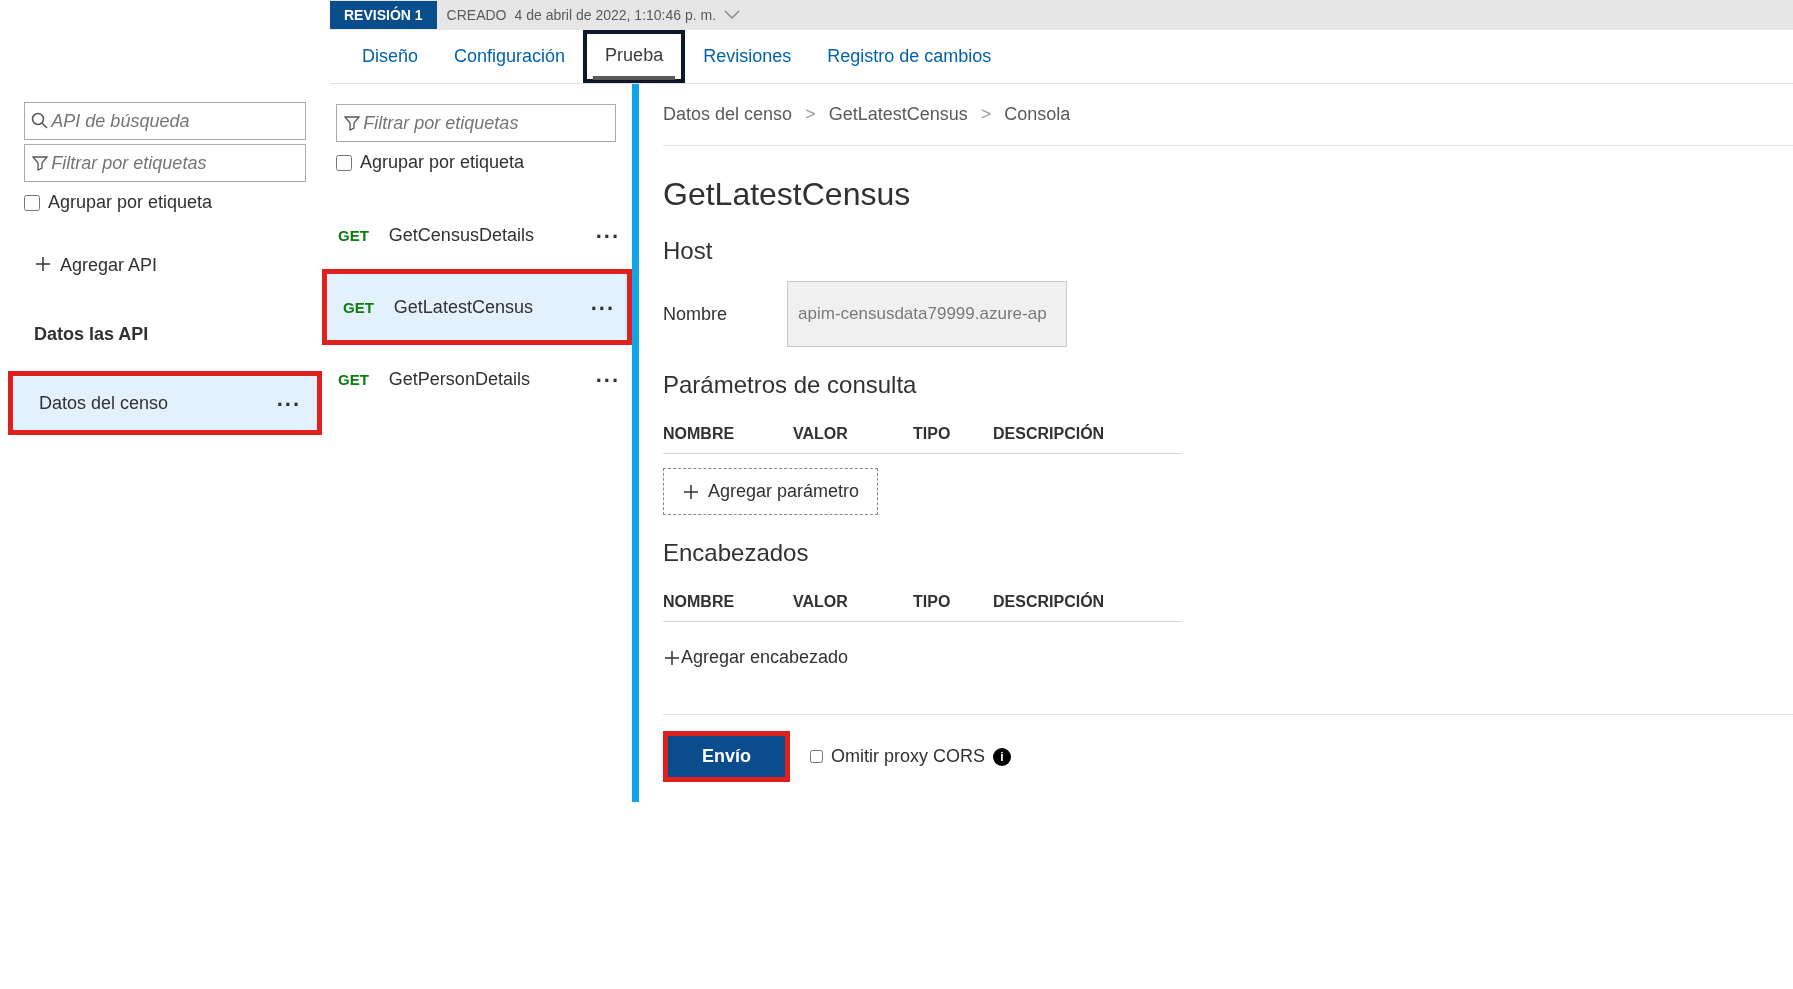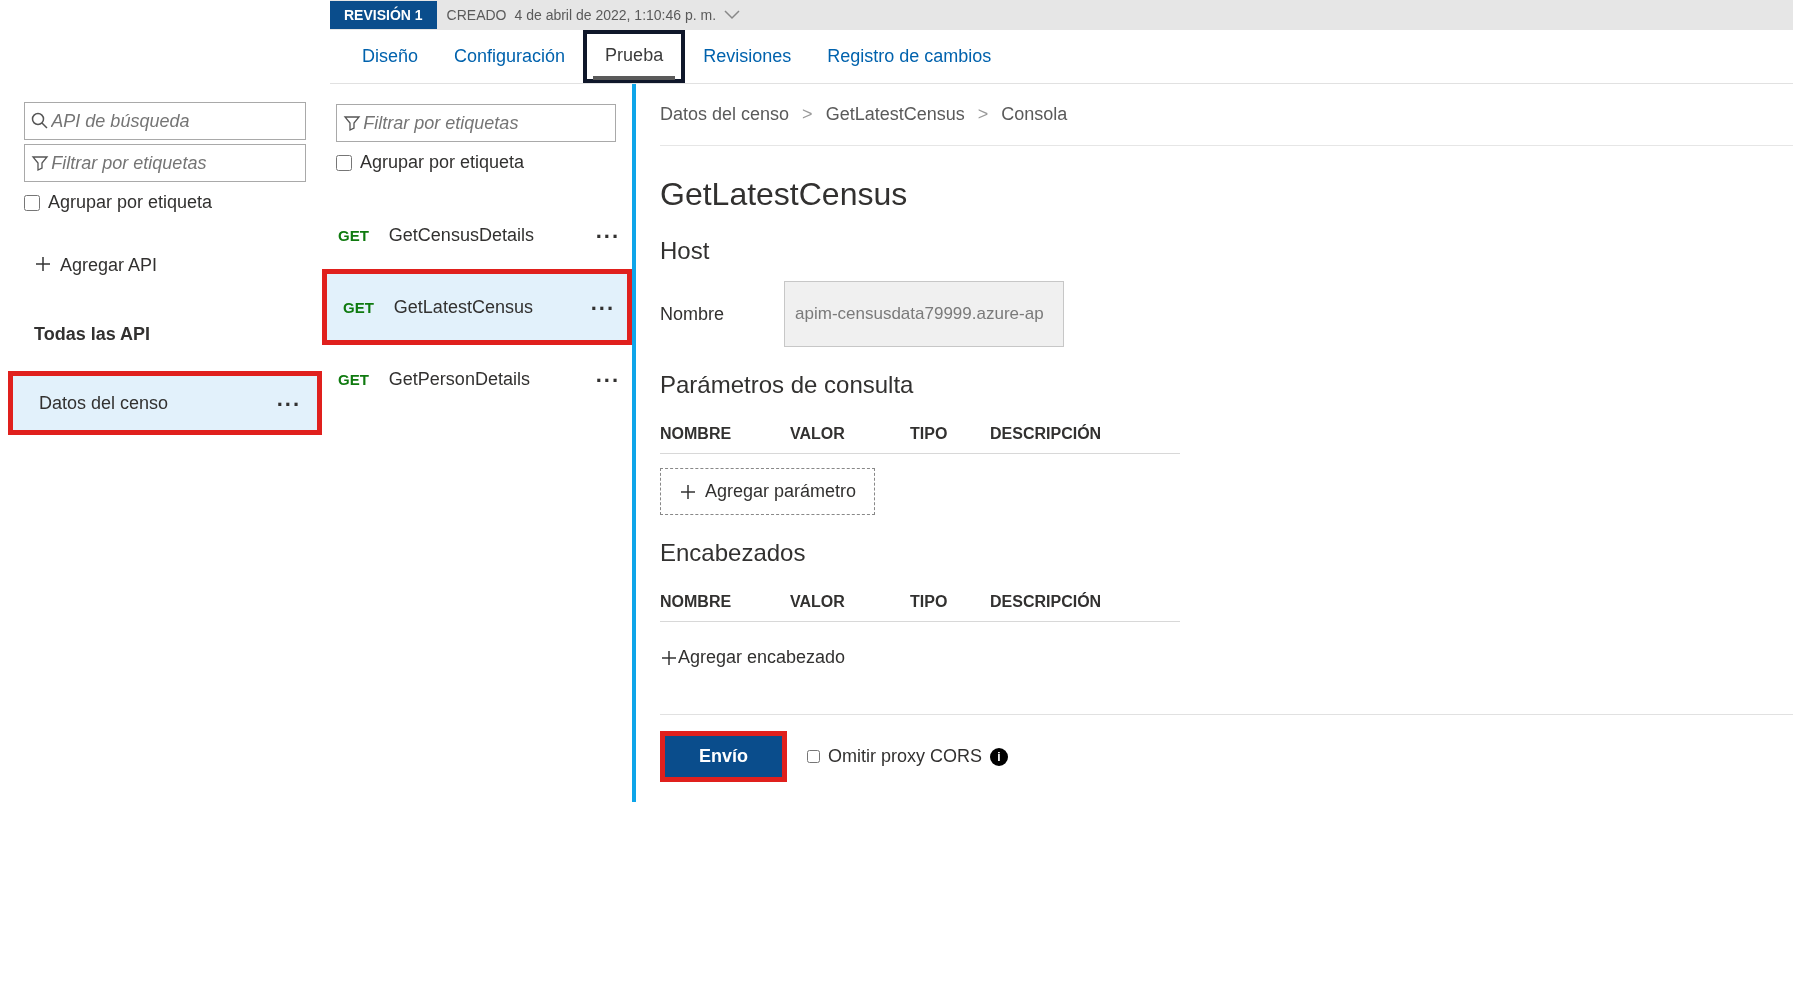--- a/index.html
+++ b/index.html
@@ -22,21 +22,21 @@
 .all-apis-heading { font-weight: 600; font-size: 18px; margin: 48px 0 0 10px; }
 .api-item { display: flex; align-items: center; justify-content: space-between; background: #e2f1fb; height: 64px; padding: 0 16px 0 26px; margin: 26px -16px 0 -16px; border: 5px solid #e0201d; font-size: 18px; }
 .ellipsis { font-size: 22px; font-weight: bold; letter-spacing: 2px; line-height: 0.3; position: relative; top: -4px; }
 .sidebar-ops { width: 310px; padding: 20px 14px 0 14px; background: #fff; }
 .sidebar-ops .input-box { width: 280px; }
 .op-item { display: flex; align-items: center; justify-content: space-between; height: 68px; padding: 0 12px 0 8px; margin: 0 -14px; }
 .op-item.sel { background: #e2f1fb; border: 5px solid #e0201d; height: 76px; }
 .op-item .left { display: flex; align-items: center; gap: 20px; }
 .method { color: #0f7a0f; font-weight: 600; font-size: 15px; margin-left: 8px; }
 .op-name { font-size: 18px; }
-.main { flex: 1; padding: 0 0 20px 24px; border-left: 4px solid #0ea5e9; }
+.main { flex: 1; padding: 0 0 20px 24px; border-left: 7px solid #0ea5e9; }
 .breadcrumb { padding: 20px 0 20px 0; font-size: 18px; color: #5a5a5a; border-bottom: 1px solid #e6e6e6; }
 .breadcrumb .sep { margin: 0 8px; color: #999; }
 h1 { font-size: 32px; font-weight: 400; margin: 30px 0 10px; }
 h2 { font-size: 24px; font-weight: 400; margin: 24px 0 16px; }
 .host-row { display: flex; align-items: center; gap: 60px; margin-bottom: 20px; }
 .host-label { font-size: 18px; }
 .host-input { border: 1px solid #c7c7c7; background: #f0f0f0; color: #7a7a7a; font-size: 17px; padding: 22px 10px; width: 280px; }
 .param-table-header { display: flex; justify-content: space-between; border-bottom: 1px solid #d8d8d8; padding: 10px 0; font-weight: 600; font-size: 16px; width: 520px; }
 .param-table-header .col:nth-child(1) { width: 130px; }
 .param-table-header .col:nth-child(2) { width: 120px; }
@@ -101,21 +101,21 @@
       <input type="checkbox" style="">
       <span>Agrupar por etiqueta</span>
     </label>
     <div class="add-api-row">
       <svg class="plus-svg" viewBox="0 0 18 18">
           <line x1="9" y1="2" x2="9" y2="16" stroke="#333" stroke-width="1.5"></line>
           <line x1="2" y1="9" x2="16" y2="9" stroke="#333" stroke-width="1.5"></line>
         </svg>
       <span>Agregar API</span>
     </div>
-    <div class="all-apis-heading">Todas las API</div>
+    <div class="all-apis-heading">Datos las API</div>
     <div class="api-item">
       <span>Datos del censo</span>
       <span class="ellipsis">...</span>
     </div>
   </div>
 
   <div class="sidebar-ops">
     <div class="input-box">
       <span class="icon">
         <svg width="18" height="18" viewBox="0 0 18 18">

